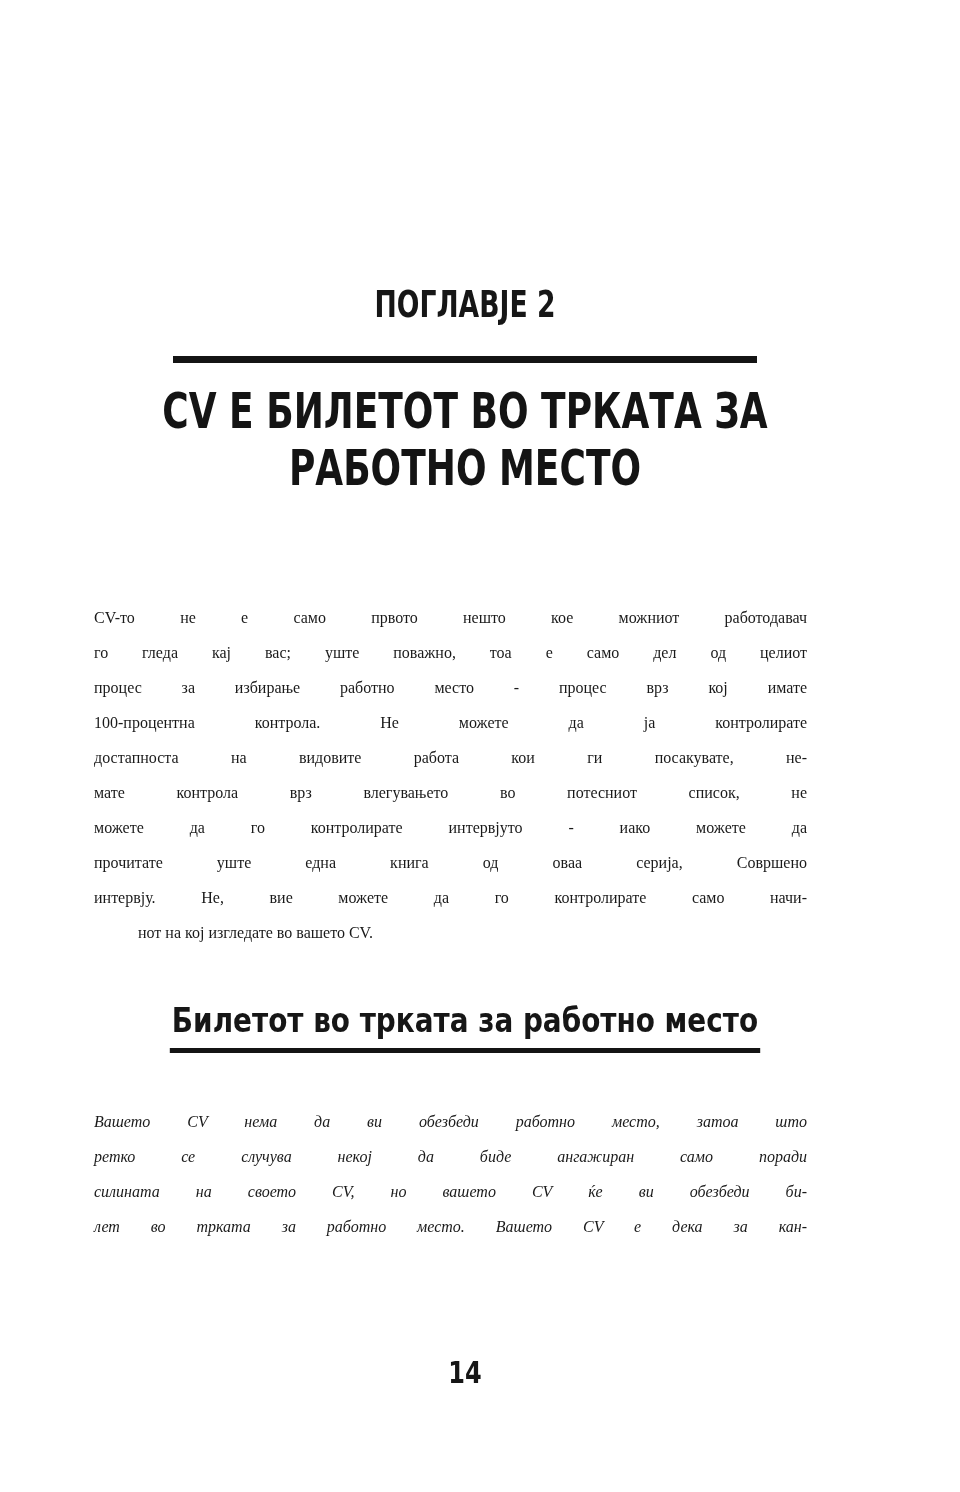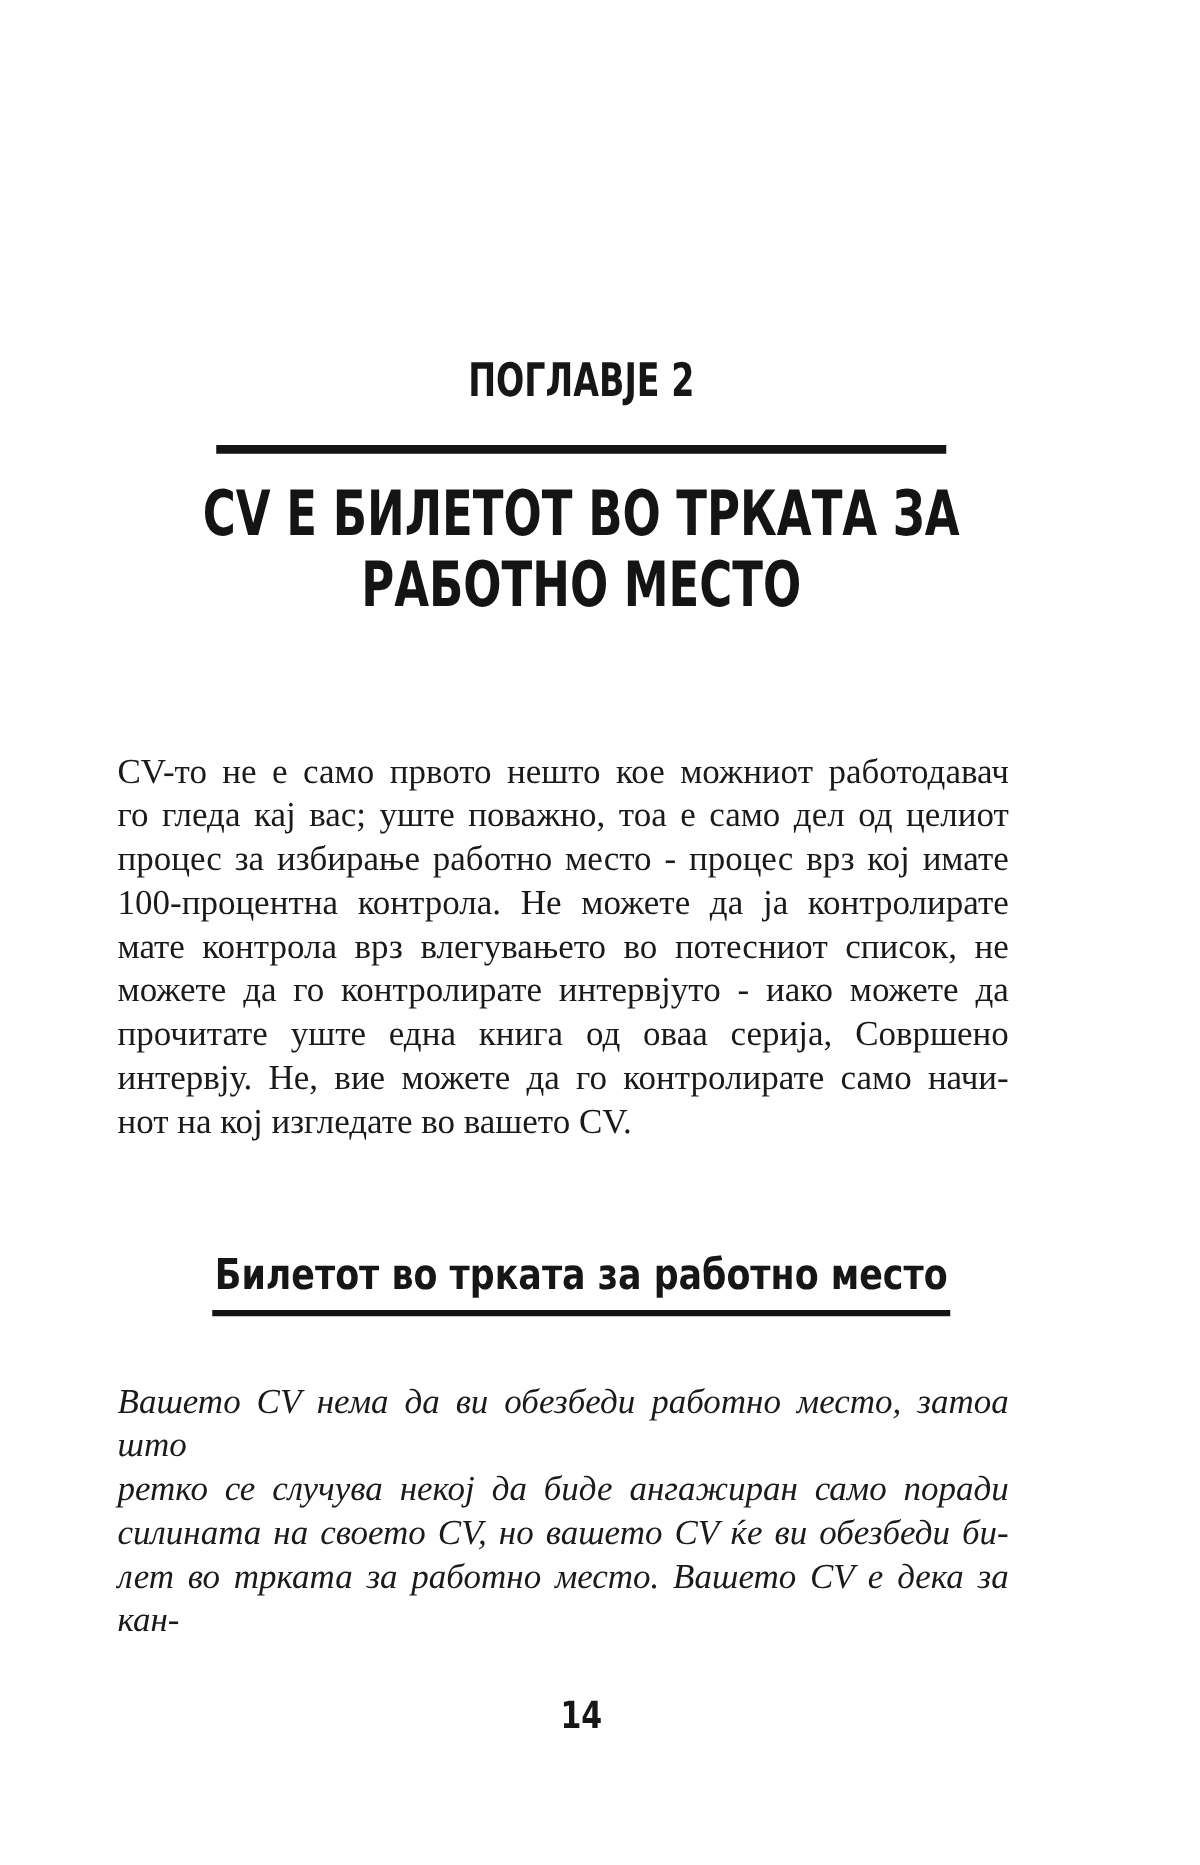--- a/index.html
+++ b/index.html
@@ -50,32 +50,33 @@
     color: #141414;
     transform: scaleX(0.72);
   }
   .title-line { display: block; }
   .body-text {
     position: absolute;
     left: 94px;
     width: 713px;
     font-family: "Liberation Serif", serif;
     font-weight: 400;
-    font-size: 28px;
+    font-size: 16px;
     line-height: 35px;
     color: #1a1a1a;
   }
   #paragraph-1 { top: 600px; }
   #paragraph-2 { top: 1104px; font-style: italic; }
   .body-line {
     text-align: justify;
     text-align-last: justify;
   }
   .body-line.no-justify {
     text-align-last: left;
+    margin-left: 44px;
   }
   .section-heading-wrap {
     position: absolute;
     top: 1000px;
     left: 0;
     width: 930px;
     text-align: center;
     transform: scaleX(0.82);
   }
   .section-heading {
@@ -115,20 +116,21 @@
   <h1 class="chapter-title">
     <span class="title-line">CV Е БИЛЕТОТ ВО ТРКАТА ЗА</span>
     <span class="title-line">РАБОТНО МЕСТО</span>
   </h1>
 
   <div id="paragraph-1" class="body-text">
       <div class="body-line">CV-то не е само првото нешто кое можниот работодавач</div>
       <div class="body-line">го гледа кај вас; уште поважно, тоа е само дел од целиот</div>
       <div class="body-line">процес за избирање работно место - процес врз кој имате</div>
       <div class="body-line">100-процентна контрола. Не можете да ја контролирате</div>
+      <div class="body-line">достапноста на видовите работа кои ги посакувате, не-</div>
       <div class="body-line">мате контрола врз влегувањето во потесниот список, не</div>
       <div class="body-line">можете да го контролирате интервјуто - иако можете да</div>
       <div class="body-line">прочитате уште една книга од оваа серија, Совршено</div>
       <div class="body-line">интервју. Не, вие можете да го контролирате само начи-</div>
       <div class="body-line no-justify">нот на кој изгледате во вашето CV.</div>
     </div>
 
   <div class="section-heading-wrap">
     <h3 class="section-heading">Билетот во трката за работно место</h3>
   </div>

